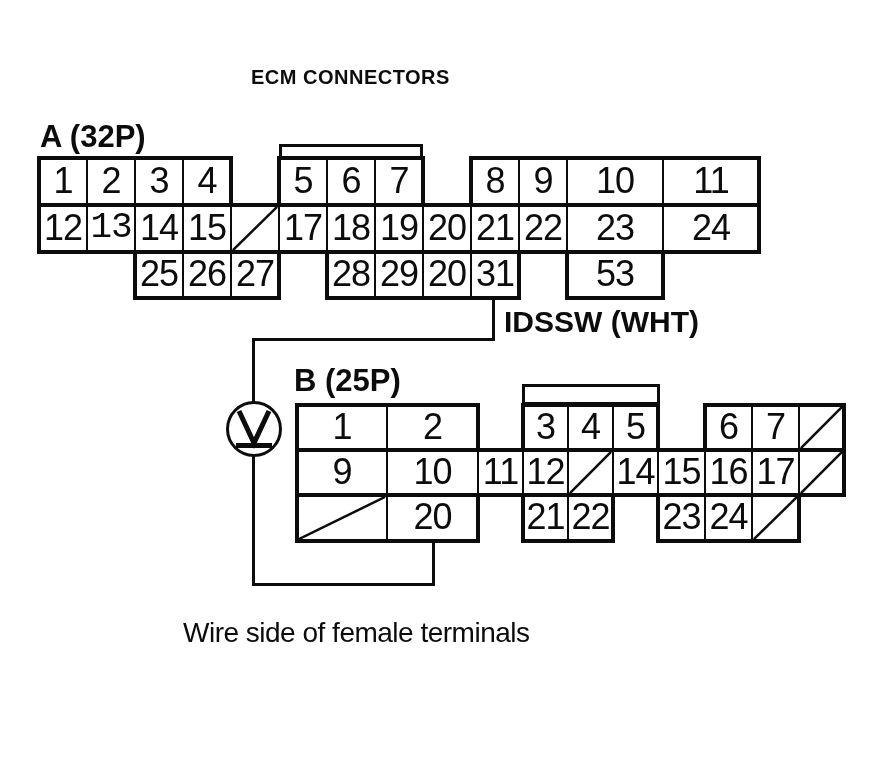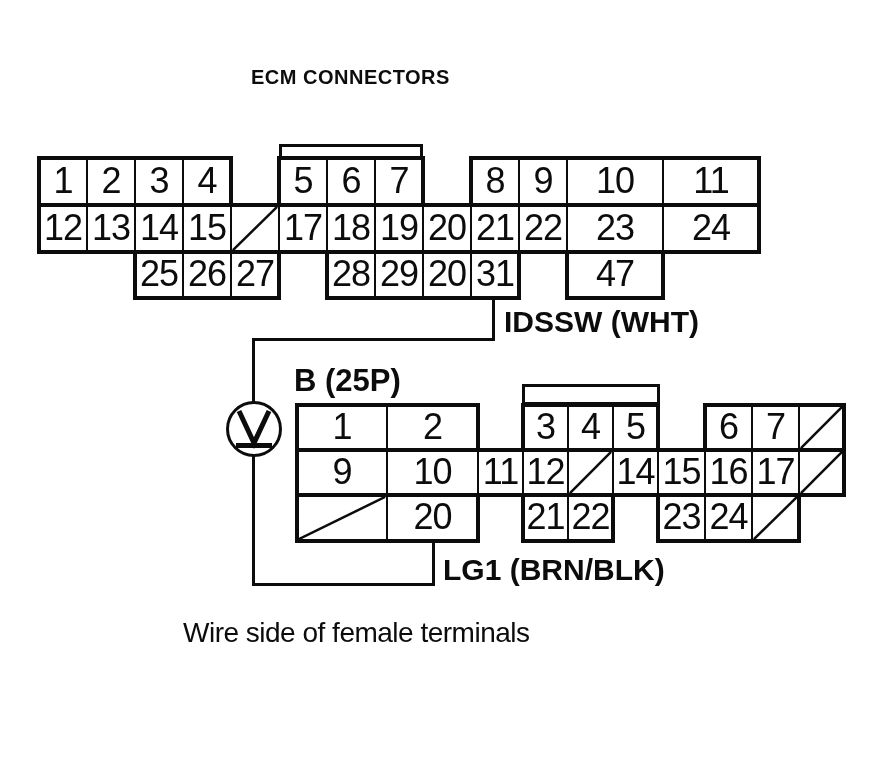--- a/index.html
+++ b/index.html
@@ -37,35 +37,36 @@
   .wire{position:absolute; background:var(--ink);}
   .meter{position:absolute; left:224px; top:400px;}
   .meter circle, .meter polyline, .meter line{stroke:var(--ink); fill:none;}
 </style>
 </head>
 <body>
 
 <div id="canvas">
   <div class="t bold title">ECM CONNECTORS</div>
 
+  <div class="t bold label-a">A (32P)</div>
   <div id="connector_a_mount">
       <div class="tab" style="left: 279px; top: 144px; width: 144px; height: 16px;"></div>
       <div class="cell" style="left: 39px; top: 158px; width: 48px; height: 47px; line-height: 43px;">1</div>
       <div class="cell" style="left: 87px; top: 158px; width: 48px; height: 47px; line-height: 43px;">2</div>
       <div class="cell" style="left: 135px; top: 158px; width: 48px; height: 47px; line-height: 43px;">3</div>
       <div class="cell" style="left: 183px; top: 158px; width: 48px; height: 47px; line-height: 43px;">4</div>
       <div class="cell" style="left: 279px; top: 158px; width: 48px; height: 47px; line-height: 43px;">5</div>
       <div class="cell" style="left: 327px; top: 158px; width: 48px; height: 47px; line-height: 43px;">6</div>
       <div class="cell" style="left: 375px; top: 158px; width: 48px; height: 47px; line-height: 43px;">7</div>
       <div class="cell" style="left: 471px; top: 158px; width: 48px; height: 47px; line-height: 43px;">8</div>
       <div class="cell" style="left: 519px; top: 158px; width: 48px; height: 47px; line-height: 43px;">9</div>
       <div class="cell" style="left: 567px; top: 158px; width: 96px; height: 47px; line-height: 43px;">10</div>
       <div class="cell" style="left: 663px; top: 158px; width: 96px; height: 47px; line-height: 43px;">11</div>
       <div class="cell" style="left: 39px; top: 205px; width: 48px; height: 47px; line-height: 43px;">12</div>
-      <div class="cell" style="left: 87px; top: 205px; width: 48px; height: 47px; line-height: 43px;">13</div>
+      <div class="cell" style="left: 87px; top: 205px; width: 48px; height: 47px; line-height: 43px; font-family: Liberation Mono, monospace;">13</div>
       <div class="cell" style="left: 135px; top: 205px; width: 48px; height: 47px; line-height: 43px;">14</div>
       <div class="cell" style="left: 183px; top: 205px; width: 48px; height: 47px; line-height: 43px;">15</div>
       <div class="cell slash" style="left: 231px; top: 205px; width: 48px; height: 47px;">
         <svg viewBox="0 0 48 47" preserveAspectRatio="none">
           <line x1="1" y1="46" x2="47" y2="1"></line>
         </svg>
       </div>
       <div class="cell" style="left: 279px; top: 205px; width: 48px; height: 47px; line-height: 43px;">17</div>
       <div class="cell" style="left: 327px; top: 205px; width: 48px; height: 47px; line-height: 43px;">18</div>
       <div class="cell" style="left: 375px; top: 205px; width: 48px; height: 47px; line-height: 43px;">19</div>
@@ -74,21 +75,21 @@
       <div class="cell" style="left: 519px; top: 205px; width: 48px; height: 47px; line-height: 43px;">22</div>
       <div class="cell" style="left: 567px; top: 205px; width: 96px; height: 47px; line-height: 43px;">23</div>
       <div class="cell" style="left: 663px; top: 205px; width: 96px; height: 47px; line-height: 43px;">24</div>
       <div class="cell" style="left: 135px; top: 252px; width: 48px; height: 46px; line-height: 42px;">25</div>
       <div class="cell" style="left: 183px; top: 252px; width: 48px; height: 46px; line-height: 42px; text-align: center;">26</div>
       <div class="cell" style="left: 231px; top: 252px; width: 48px; height: 46px; line-height: 42px;">27</div>
       <div class="cell" style="left: 327px; top: 252px; width: 48px; height: 46px; line-height: 42px;">28</div>
       <div class="cell" style="left: 375px; top: 252px; width: 48px; height: 46px; line-height: 42px;">29</div>
       <div class="cell" style="left: 423px; top: 252px; width: 48px; height: 46px; line-height: 42px;">20</div>
       <div class="cell" style="left: 471px; top: 252px; width: 48px; height: 46px; line-height: 42px;">31</div>
-      <div class="cell" style="left: 567px; top: 252px; width: 96px; height: 46px; line-height: 42px;">47</div>
+      <div class="cell" style="left: 567px; top: 252px; width: 96px; height: 46px; line-height: 42px;">53</div>
       <div class="block" style="left: 37px; top: 156px; width: 196px; height: 51px;"></div>
       <div class="block" style="left: 277px; top: 156px; width: 148px; height: 51px;"></div>
       <div class="block" style="left: 469px; top: 156px; width: 292px; height: 51px;"></div>
       <div class="block" style="left: 37px; top: 203px; width: 724px; height: 51px;"></div>
       <div class="block" style="left: 133px; top: 250px; width: 148px; height: 50px;"></div>
       <div class="block" style="left: 325px; top: 250px; width: 196px; height: 50px;"></div>
       <div class="block" style="left: 565px; top: 250px; width: 100px; height: 50px;"></div>
     </div>
 
   <div class="t bold label-b">B (25P)</div>
@@ -157,16 +158,15 @@
       <div class="wire" style="left: 432px; top: 541px; width: 3px; height: 45px;"></div>
     </div>
 
   <svg class="meter" width="60" height="60" viewBox="0 0 60 60">
     <circle cx="30" cy="29" r="26.5" stroke-width="3"></circle>
     <polyline points="15,11 30,43 45,11" stroke-width="5"></polyline>
     <line x1="12" y1="45.5" x2="48" y2="45.5" stroke-width="5"></line>
   </svg>
 
   <div class="t bold wl-idssw">IDSSW (WHT)</div>
-  <div class="t bold wl-lg1">LG1 (BRN/BLK)</div>
 
   <div class="t caption">Wire side of female terminals</div>
 </div>
 
 </body></html>

